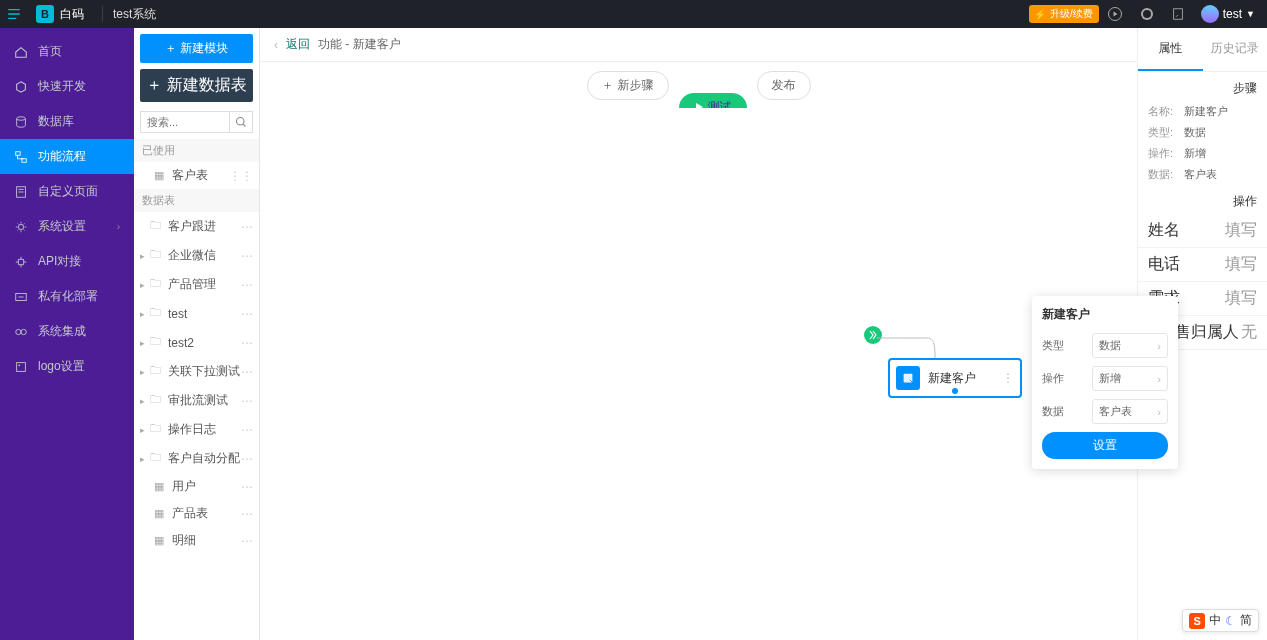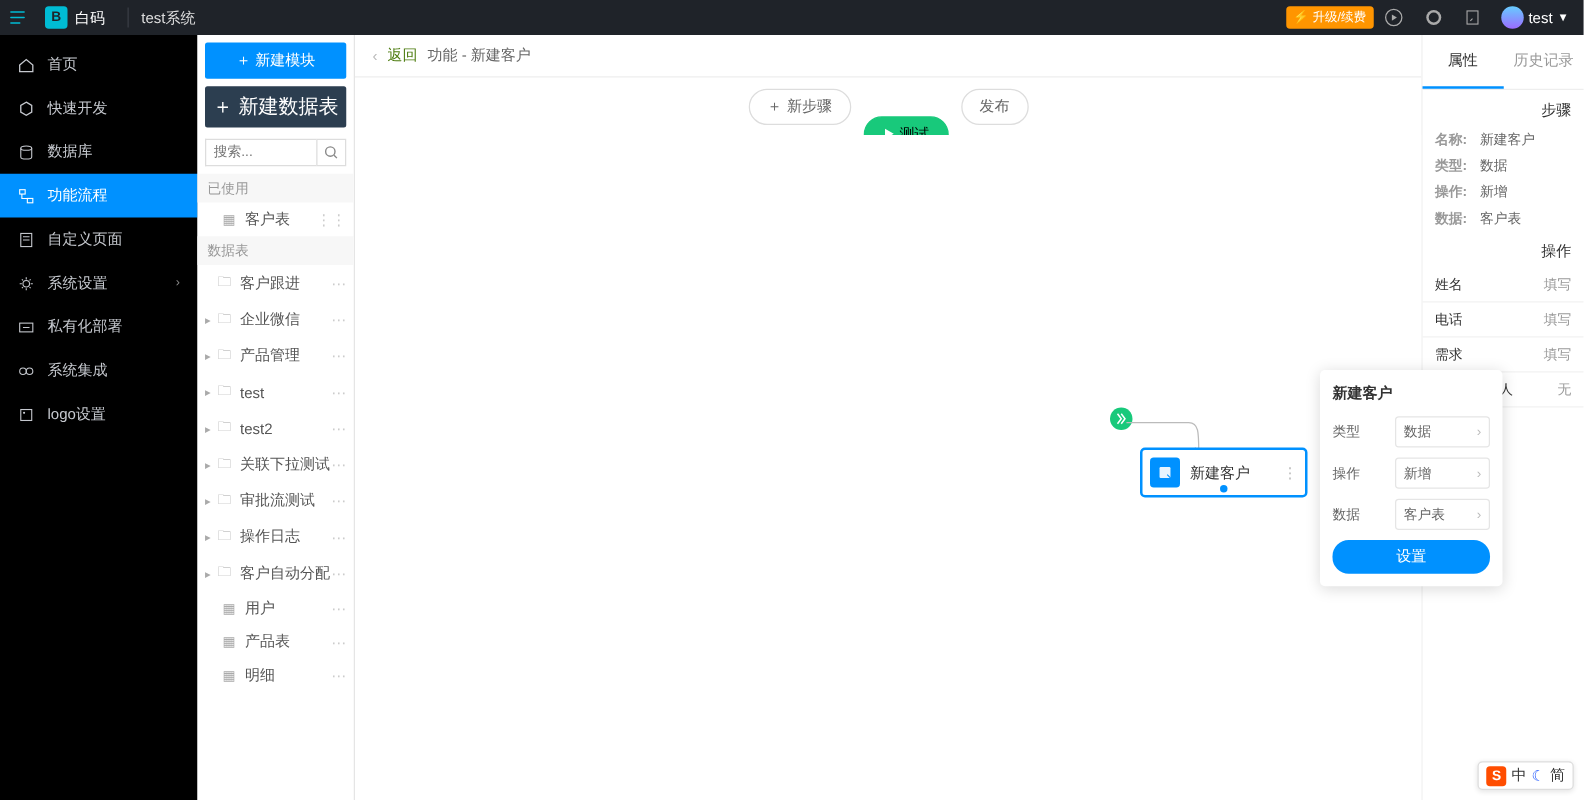--- a/index.html
+++ b/index.html
@@ -15,21 +15,21 @@
 .topbar .spacer { flex: 1; }
 .topbar .upgrade { background: #ff9500; color: #fff; border-radius: 3px; padding: 2px 6px; font-size: 10px; display: flex; align-items: center; gap: 3px; }
 .topbar .ticon { margin: 0 8px; color: #aaa; display: flex; }
 .topbar .avatar { width: 18px; height: 18px; border-radius: 50%; background: linear-gradient(#6cf,#9c6cff); margin-left: 8px; }
 .topbar .user { display: flex; align-items: center; margin-right: 12px; gap: 4px; font-size: 12px; }
 
 
 .layout { display: flex; height: 612px; }
 
 
-.nav { width: 158px; background: #000000; color: #aab; padding-top: 6px; }
+.nav { width: 134px; background: #4c1d95; color: #aab; padding-top: 6px; }
 .nav-item { display: flex; align-items: center; gap: 10px; padding: 9px 14px; font-size: 12px; cursor: pointer; color: #c5c8ce; }
 .nav-item.active { background: #0091ff; color: #fff; }
 .nav-item .nicon { width: 14px; height: 14px; display: inline-flex; align-items: center; justify-content: center; }
 .nav-item .chev { margin-left: auto; font-size: 10px; color: #888; }
 
 
 .panel2 { width: 126px; background: #fff; border-right: 1px solid #e5e5e5; display: flex; flex-direction: column; }
 .btn-blue { background: #0091ff; color: #fff; padding: 6px; margin: 6px 6px 3px; border-radius: 2px; text-align: center; font-size: 12px; cursor: pointer; }
 .btn-dark { background: #2c3e50; color: #fff; padding: 6px; margin: 3px 6px; border-radius: 2px; text-align: center; font-size: 16px; cursor: pointer; }
 .search-row { display: flex; margin: 6px 6px; }
@@ -38,24 +38,24 @@
 .grp-label { font-size: 11px; color: #999; padding: 4px 8px; background: #f7f7f7; }
 .tree-item { display: flex; align-items: center; padding: 5px 6px; font-size: 12px; color: #555; cursor: pointer; }
 .tree-item .caret { width: 10px; color: #aaa; font-size: 9px; }
 .tree-item .ficon { width: 14px; color: #aaa; margin-right: 4px; font-size: 11px; }
 .tree-item .dots { margin-left: auto; color: #ccc; font-size: 12px; }
 .tree-item.leaf { padding-left: 20px; }
 
 
 .canvas-wrap { flex: 1; display: flex; flex-direction: column; background: #fff; position: relative; }
 .crumb { height: 34px; border-bottom: 1px solid #eee; display: flex; align-items: center; padding: 0 14px; gap: 8px; font-size: 12px; color: #666; }
-.crumb .back { color: #4d7c0f; cursor: pointer; }
+.crumb .back { color: #0f766e; cursor: pointer; }
 .toolbar { height: 46px; display: flex; align-items: center; justify-content: center; gap: 10px; }
 .pill { border: 1px solid #ddd; border-radius: 16px; padding: 5px 14px; font-size: 12px; color: #666; cursor: pointer; display: flex; align-items: center; gap: 4px; }
-.pill.green { background: #18c97b; color: #000000; border-color: #18c97b; margin-top: 44px; }
+.pill.green { background: #18c97b; color: #4c1d95; border-color: #18c97b; margin-top: 44px; }
 .canvas { flex: 1; position: relative; background: #fff; }
 
 
 .start-dot { position: absolute; left: 604px; top: 218px; width: 18px; height: 18px; border-radius: 50%; background: #18c97b; color: #fff; display: flex; align-items: center; justify-content: center; font-size: 10px; }
 .node { position: absolute; left: 628px; top: 250px; width: 134px; border: 2px solid #0091ff; border-radius: 4px; background: #fff; display: flex; align-items: center; padding: 6px; gap: 8px; }
 .node .nicon2 { width: 24px; height: 24px; background: #0091ff; border-radius: 3px; display: flex; align-items: center; justify-content: center; color: #fff; }
 .node .nmore { margin-left: auto; color: #bbb; }
 .connector { position: absolute; left: 617px; top: 226px; width: 60px; height: 36px; }
 .node-dot { position: absolute; left: 692px; top: 280px; width: 6px; height: 6px; background: #0091ff; border-radius: 50%; }
 
@@ -67,22 +67,22 @@
 .popover .pselect { flex: 1; border: 1px solid #e5e5e5; border-radius: 3px; padding: 4px 6px; font-size: 11px; color: #666; display: flex; justify-content: space-between; align-items: center; cursor: pointer; }
 .popover .pbtn { background: #0091ff; color: #fff; text-align: center; padding: 5px; border-radius: 13px; font-size: 12px; cursor: pointer; margin-top: 4px; }
 
 
 .rpanel { width: 130px; border-left: 1px solid #eee; background: #fff; }
 .rtabs { display: flex; border-bottom: 1px solid #eee; }
 .rtab { flex: 1; text-align: center; padding: 12px 0; font-size: 12px; color: #999; cursor: pointer; }
 .rtab.active { color: #333; border-bottom: 2px solid #0091ff; }
 .rsec-title { font-size: 12px; padding: 8px 10px 4px; color: #333; text-align: right; }
 .rkv { display: flex; padding: 3px 10px; font-size: 11px; color: #666; }
-.rkv .k { width: 36px; color: #999; font-weight: bold; }
-.ropt { display: flex; justify-content: space-between; padding: 6px 10px; font-size: 11px; border-bottom: 1px solid #f2f2f2; text-align: right; }
+.rkv .k { width: 36px; color: #999; }
+.ropt { display: flex; justify-content: space-between; padding: 6px 10px; font-size: 16px; border-bottom: 1px solid #f2f2f2; text-align: right; }
 .ropt .ov { color: #999; }
 
 
 .ime { position: absolute; right: 8px; bottom: 8px; background: #fff; border: 1px solid #ddd; border-radius: 4px; padding: 2px 6px; display: flex; align-items: center; gap: 4px; font-size: 12px; box-shadow: 0 1px 4px rgba(0,0,0,.1); }
 .ime .s { width: 16px; height: 16px; background: #ff4d00; color: #fff; border-radius: 3px; display: flex; align-items: center; justify-content: center; font-weight: bold; font-size: 11px; }
 
 svg { display: block; }
 </style>
 </head>
 <body>
@@ -178,20 +178,29 @@
       </div>
       <div class="nav-item">
         <span class="nicon">
           <svg width="14" height="14" viewBox="0 0 16 16">
             <circle cx="8" cy="8" r="3" stroke="currentColor" fill="none"></circle>
             <path d="M8 2v2M8 12v2M2 8h2M12 8h2M4 4l1 1M11 11l1 1M12 4l-1 1M5 11l-1 1" stroke="currentColor"></path>
           </svg>
         </span>
         <span>系统设置</span>
         <span class="chev">›</span>
+      </div>
+      <div class="nav-item">
+        <span class="nicon">
+          <svg width="14" height="14" viewBox="0 0 16 16">
+            <path d="M5 5h6v6H5z" stroke="currentColor" fill="none"></path>
+            <path d="M2 8h3M11 8h3M8 2v3M8 11v3" stroke="currentColor"></path>
+          </svg>
+        </span>
+        <span>API对接</span>
       </div>
       <div class="nav-item">
         <span class="nicon">
           <svg width="14" height="14" viewBox="0 0 16 16">
             <rect x="2" y="4" width="12" height="8" stroke="currentColor" fill="none"></rect>
             <path d="M5 8h6" stroke="currentColor"></path>
           </svg>
         </span>
         <span>私有化部署</span>
       </div>

